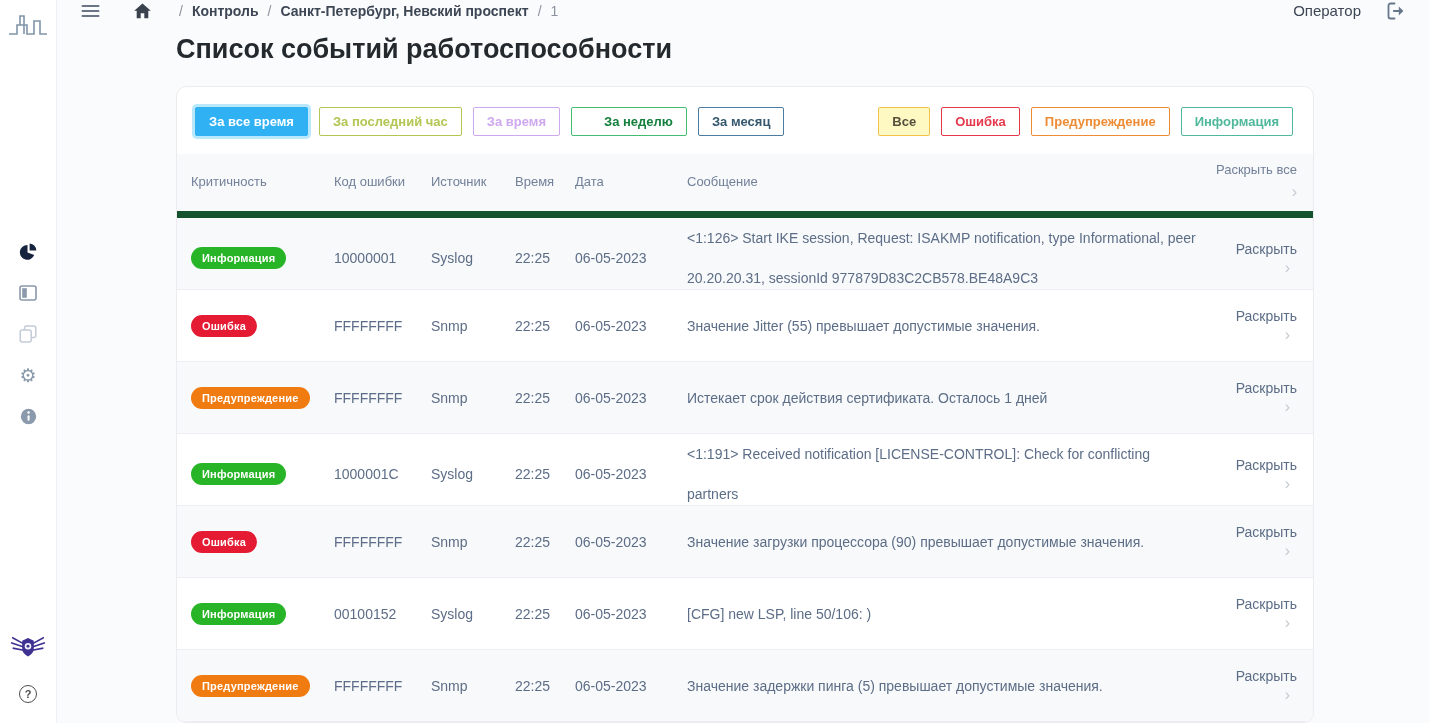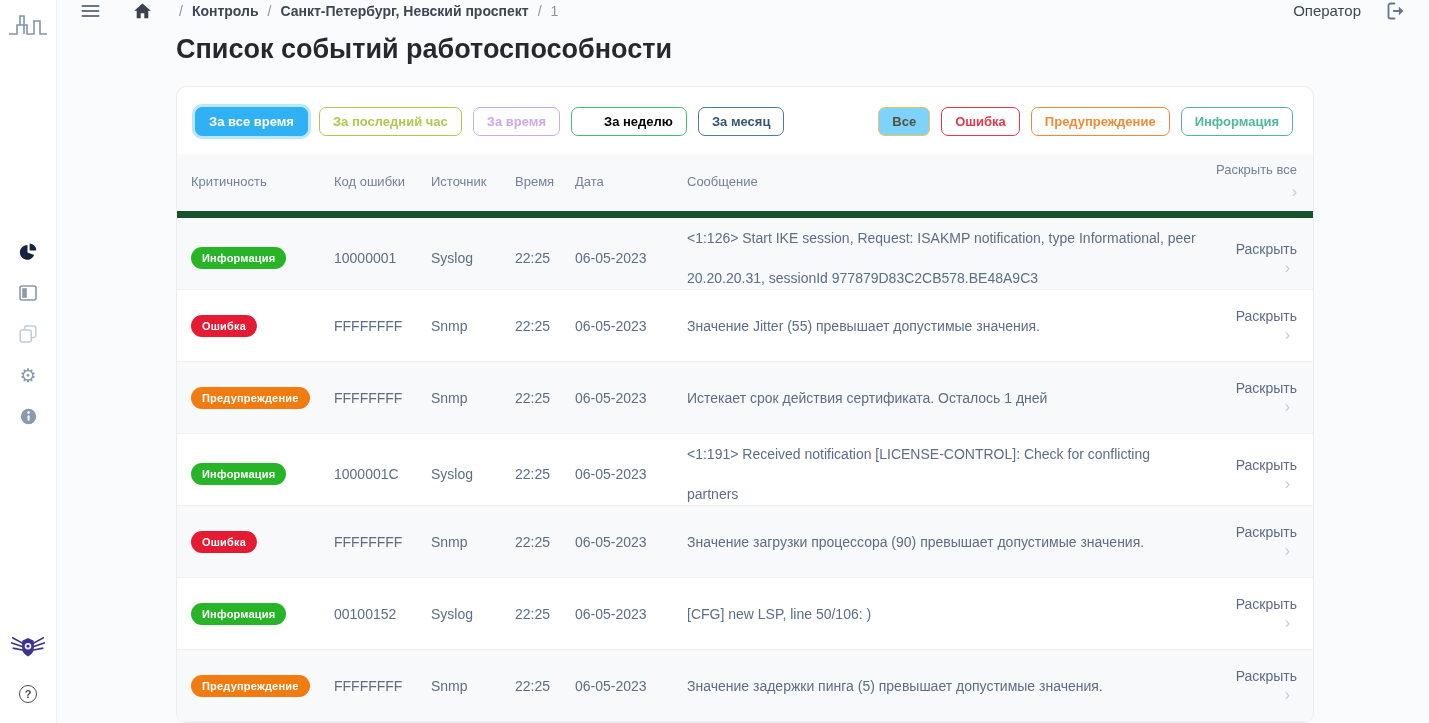--- a/index.html
+++ b/index.html
@@ -32,21 +32,21 @@
   .user-label { font-size:15px; color:#3d4654; font-weight:500; }
   .logout-btn { cursor:pointer; display:flex; }
 
   .content { padding:6px 115px 0 119px; }
   .page-title { font-size:27px; font-weight:700; color:#24292e; margin:7px 0 21px; }
 
   
   .card { background:#fff; border:1px solid #ececf0; border-radius:10px; overflow:hidden; }
   .filters { display:flex; align-items:center; justify-content:space-between; padding:20px 20px 18px 18px; }
   .pill-group { display:flex; align-items:center; gap:11px; }
-  .pill { background:#fff; border:1.5px solid; border-radius:7px; padding:6px 13px;
+  .pill { background:#fff; border:1.5px solid; border-radius:2px; padding:6px 13px;
           font-family:"Liberation Sans", sans-serif; font-size:13px; font-weight:700; cursor:pointer; white-space:nowrap; }
 
   
   .thead, .trow { display:grid; grid-template-columns:143px 97px 84px 60px 112px 1fr 88px;
                   align-items:center; padding:0 16px 0 14px; }
   .thead { height:64px; background:#f8f9fa; border-bottom:7px solid #14532d; }
   .th { font-size:13px; color:#72809a; line-height:1.55; padding-right:8px; }
   .th--expand { text-align:right; padding-right:0; cursor:pointer; }
   .trow { height:72px; border-bottom:1px solid #eceef1; background:#fff; }
   .trow--alt { background:#f8f9fa; }
@@ -149,25 +149,25 @@
     <main class="content">
       <h1 class="page-title">Список событий работоспособности</h1>
 
       <section class="card">
 
         <div class="filters">
           <div class="pill-group">
               <button class="pill" style="border-color: rgb(47, 177, 243); background: rgb(47, 177, 243); color: rgb(255, 255, 255); box-shadow: rgb(185, 231, 252) 0px 0px 0px 3px;">За все время</button>
               <button class="pill" style="border-color: rgb(179, 198, 83); color: rgb(179, 198, 83);">За последний час</button>
               <button class="pill" style="border-color: rgb(207, 169, 239); color: rgb(207, 169, 239);">За время</button>
-              <button class="pill" style="border-color: rgb(67, 189, 114); color: #000000; padding-left: 32px;">За неделю</button>
+              <button class="pill" style="border-color: rgb(67, 189, 114); color: #15803d; padding-left: 32px;">За неделю</button>
               <button class="pill" style="border-color: rgb(75, 123, 161); color: rgb(53, 88, 111);">За месяц</button>
             </div>
           <div class="pill-group">
-              <button class="pill" style="border-color: rgb(242, 194, 75); background: #7dd3fc; color: rgb(85, 80, 60);">Все</button>
+              <button class="pill" style="border-color: rgb(242, 194, 75); background: #fef9c3; color: rgb(85, 80, 60);">Все</button>
               <button class="pill" style="border-color: rgb(229, 57, 75); color: rgb(229, 57, 75);">Ошибка</button>
               <button class="pill" style="border-color: rgb(238, 140, 53); color: rgb(238, 140, 53);">Предупреждение</button>
               <button class="pill" style="border-color: rgb(79, 184, 156); color: rgb(79, 184, 156);">Информация</button>
             </div>
         </div>
 
         <div class="thead">
           <div class="th">Критичность</div>
           <div class="th">Код ошибки</div>
           <div class="th">Источник</div>

